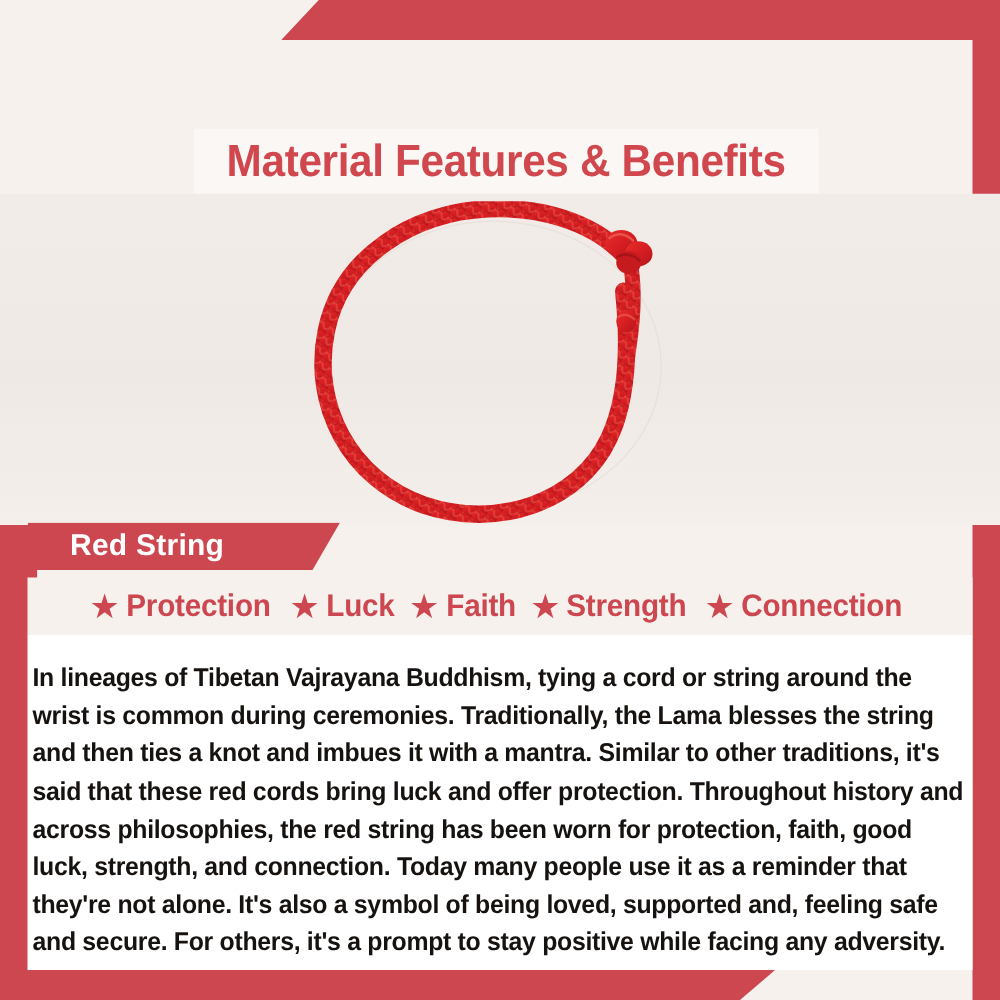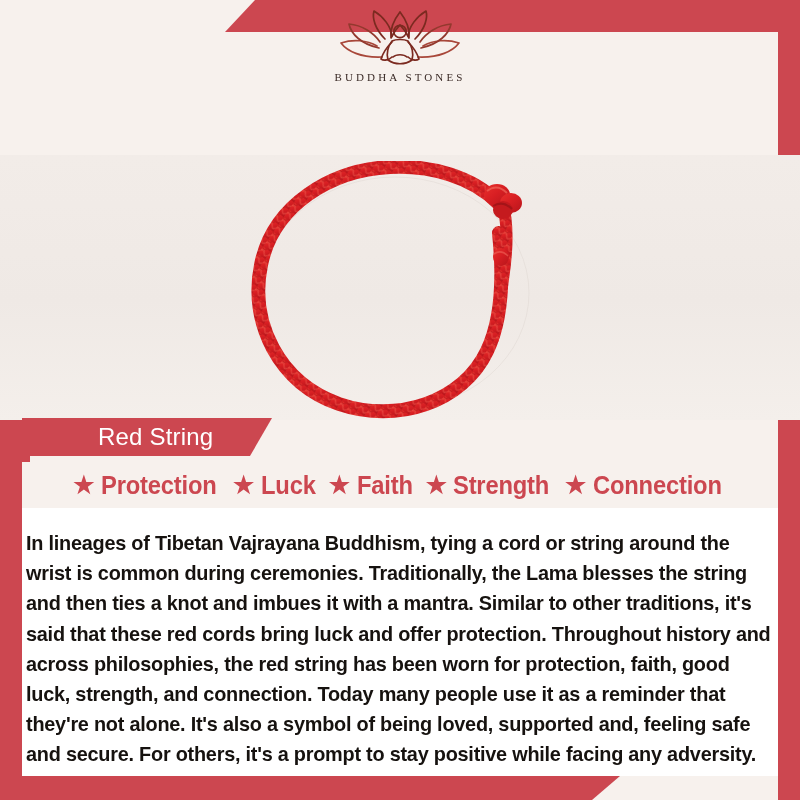--- a/index.html
+++ b/index.html
@@ -57,21 +57,21 @@
   .bracelet{position:absolute;top:6px;left:50%;transform:translateX(-50%);}
 
   
   .tag-banner{
     position:absolute;top:418px;left:22px;width:250px;height:38px;
     background:#cc4750;
     clip-path:polygon(0 0,100% 0,calc(100% - 22px) 100%,0 100%);
     display:flex;align-items:center;
   }
   .tag-label{
-    color:#ffffff;font-size:24px;font-weight:normal;margin-left:76px;
+    color:#ffffff;font-size:24px;font-weight:bold;margin-left:34px;
     letter-spacing:0.2px;white-space:nowrap;
   }
 
   
   .benefits{
     position:absolute;top:462px;left:22px;right:22px;height:46px;
     display:flex;align-items:center;justify-content:center;
     background:#f7f1ed;
   }
   .benefit{display:inline-flex;align-items:center;white-space:nowrap;}
@@ -97,44 +97,24 @@
 </head>
 <body>
 
 <div id="page">
 
   <div class="band band-top"></div>
   <div class="band band-right"></div>
   <div class="band band-left"></div>
   <div class="band band-bottom"></div>
 
-  <div class="header">
-    <svg class="logo-mark" viewBox="0 0 130 62">
-      <g fill="none" stroke="#7b2a20" stroke-width="1.7" stroke-linecap="round" stroke-linejoin="round">
 
-        <path d="M47 49 C26 50 12 43 6 35 C18 31 32 32 42 38" stroke="#a8473a"></path>
-        <path d="M44 40 C26 36 16 26 14 16 C27 17 39 25 45 34" stroke="#93392e"></path>
-        <path d="M50 31 C40 21 37 10 39 3 C49 9 56 19 57 28" stroke="#7b2a20"></path>
-
-        <path d="M83 49 C104 50 118 43 124 35 C112 31 98 32 88 38" stroke="#a8473a"></path>
-        <path d="M86 40 C104 36 114 26 116 16 C103 17 91 25 85 34" stroke="#93392e"></path>
-        <path d="M80 31 C90 21 93 10 91 3 C81 9 74 19 73 28" stroke="#7b2a20"></path>
-
-        <path d="M65 4 C58 13 55 22 56 30 C59 24 62 20 65 17 C68 20 71 24 74 30 C75 22 72 13 65 4" stroke="#7b2a20"></path>
-
-        <circle cx="65" cy="23.5" r="6.2" stroke="#7b2a20"></circle>
-        <path d="M57 34 C52 39 48 45 46 51 C49 53 54 52 57 49" stroke="#7b2a20"></path>
-        <path d="M73 34 C78 39 82 45 84 51 C81 53 76 52 73 49" stroke="#7b2a20"></path>
-        <path d="M57 33 C61 31 69 31 73 33 C77 38 79 46 77 52 C70 57 60 57 53 52 C51 46 53 38 57 33 Z" stroke="#7b2a20"></path>
-        <path d="M58 49 C61 46 69 46 72 49" stroke="#7b2a20"></path>
-      </g>
-    </svg>
-    <div class="logo-word">BUDDHA STONES</div>
+  <div class="title-band">
+    <div class="title-text">Material Features &amp; Benefits</div>
   </div>
-
 
   <div class="hero">
     <svg class="bracelet" width="330" height="258" viewBox="0 0 330 258">
       <defs>
         <linearGradient id="cordG" x1="0" y1="0" x2="1" y2="1">
           <stop offset="0%" stop-color="#e8302c"></stop>
           <stop offset="45%" stop-color="#d81f23"></stop>
           <stop offset="100%" stop-color="#b6151b"></stop>
         </linearGradient>
         <pattern id="braid" width="9" height="9" patternUnits="userSpaceOnUse" patternTransform="rotate(35)">

